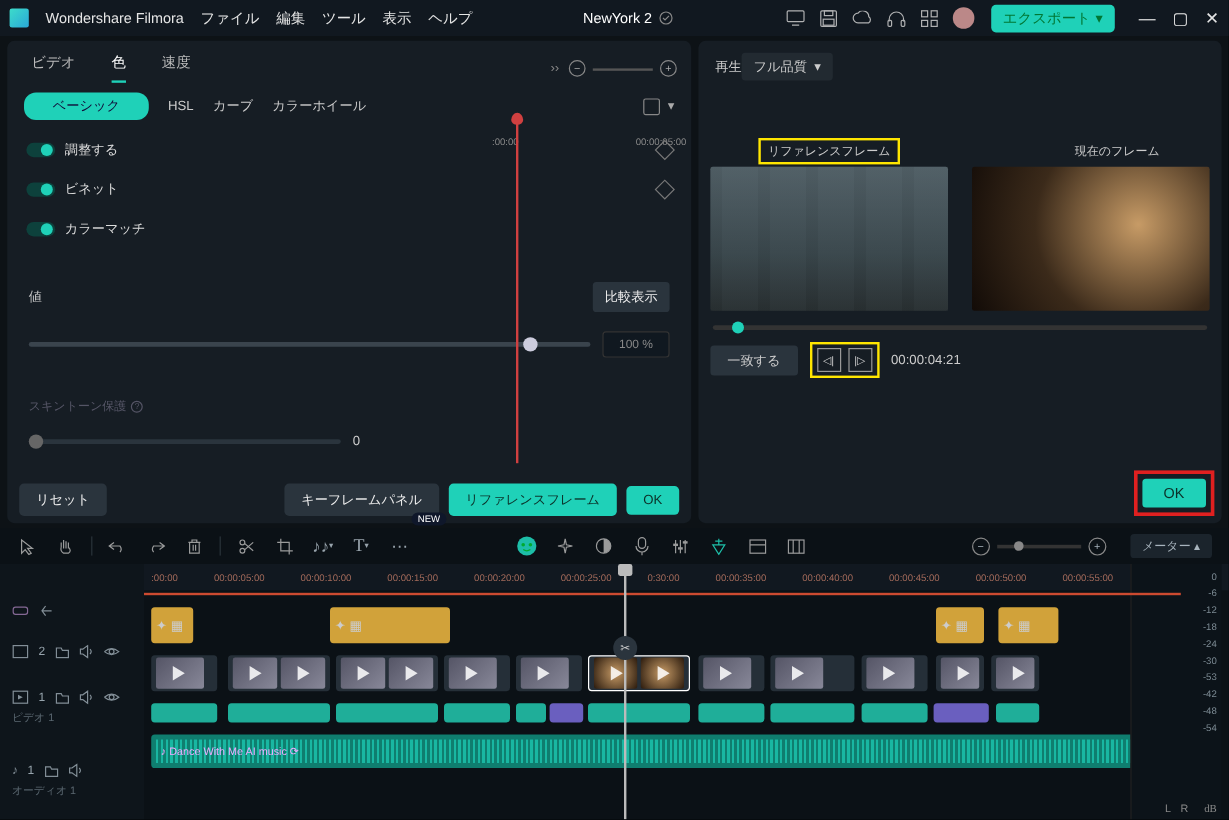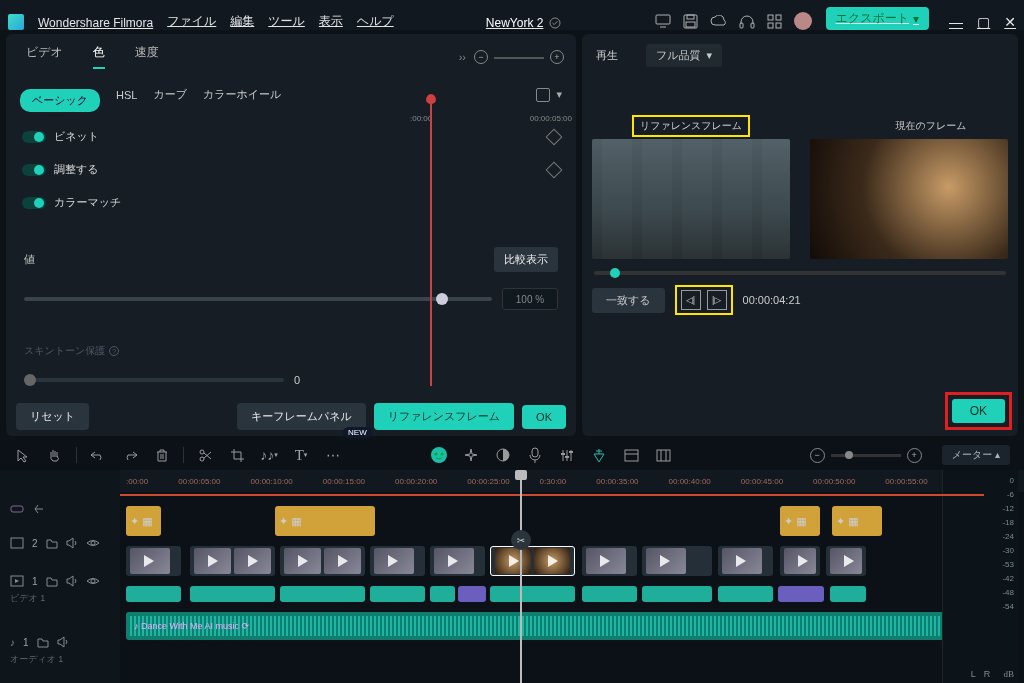--- a/index.html
+++ b/index.html
@@ -1,20 +1,20 @@
 <!DOCTYPE html>
 <html><head>
 <meta charset="utf-8">
 <style>
 * { margin:0; padding:0; box-sizing:border-box; font-family:"Segoe UI",Arial,sans-serif; }
 body { background:#000; color:#ccc; width:1024px; height:683px; overflow:hidden; font-size:11px; }
 .app { width:1024px; height:683px; background:#0d1216; display:flex; flex-direction:column; }
 
 
-.titlebar { height:30px; background:#111820; display:flex; align-items:flex-end; padding:0 8px; gap:14px; font-size:12px; color:#e5e5e5;text-decoration:underline; }
+.titlebar { height:30px; background:#111820; display:flex; align-items:center; padding:0 8px; gap:14px; font-size:12px; color:#e5e5e5; }
 .titlebar .logo { width:16px; height:16px; background:linear-gradient(135deg,#3ddcca,#2aa8d8); border-radius:2px; }
 .titlebar .spacer { flex:1; }
 .titlebar .menu { cursor:pointer; }
 .titlebar .proj { display:flex; align-items:center; gap:6px; color:#fff; }
 .titlebar .topicons { display:flex; gap:10px; align-items:center; }
 .titlebar .ticon { width:18px; height:18px; display:flex; align-items:center; justify-content:center; opacity:.85; }
 .titlebar .avatar { width:18px; height:18px; border-radius:50%; background:#b88; }
 .export-btn { background:#1fd1b8; color:#073; padding:3px 10px; border-radius:4px; display:flex; align-items:center; gap:4px; font-weight:500; }
 .winctl { display:flex; gap:14px; margin-left:6px; }
 .winctl span { font-size:14px; }
@@ -28,21 +28,21 @@
 .tabs { display:flex; gap:30px; padding:10px 20px 0; font-size:12px; color:#bbb; position:relative; }
 .tabs .tab.active { color:#fff; border-bottom:2px solid #1fd1b8; padding-bottom:6px; }
 .tabs .tab { padding-bottom:6px; }
 .tab-row2 { display:flex; align-items:center; gap:8px; padding:8px 4px 4px 0px; justify-content:flex-end; position:absolute; right:8px; top:8px;}
 .zoom-ctl { display:flex; align-items:center; gap:6px; color:#aaa; }
 .zoom-ctl .cir { width:14px; height:14px; border:1px solid #888; border-radius:50%; display:flex; align-items:center; justify-content:center; font-size:9px; }
 .zoom-ctl .track { width:50px; height:2px; background:#555; }
 
 
 .subtabs { display:flex; align-items:center; gap:16px; padding:8px 14px; font-size:11px; }
-.pill { padding:4px 12px; border-radius:10px;margin-top:12px; }
+.pill { padding:4px 24px; border-radius:10px; }
 .pill.active { background:#1fd1b8; color:#0b3; }
 .pill.active { color:#103; }
 .sub { color:#ccc; }
 .subtabs .rside { margin-left:auto; display:flex; align-items:center; gap:6px; color:#aaa; }
 .small-ico { width:14px; height:14px; border:1px solid #888; border-radius:2px; }
 
 
 .togglerow { display:flex; align-items:center; padding:9px 16px; gap:8px; }
 .toggle { width:24px; height:12px; border-radius:6px; background:#0a4; position:relative; background:#0d413c; }
 .toggle::after { content:""; width:10px; height:10px; border-radius:50%; background:#1fd1b8; position:absolute; top:1px; left:12px; }
@@ -68,21 +68,21 @@
 .btn.teal { background:#1fd1b8; color:#0b3028; }
 .newbadge { background:#0f172a; color:#fff; font-size:8px; padding:1px 5px; border-radius:6px; position:absolute; transform:translate(-8px,-8px);margin-top:36px; }
 
 
 .mini-tl { position:absolute; top:42px; right:0; width:170px; height:350px; pointer-events:none; }
 .mini-tl .ruler { position:absolute; top:38px; left:0; right:0; height:12px; font-size:8px; color:#888; display:flex; justify-content:space-between; padding:0 4px;}
 .mini-tl .playhead { position:absolute; top:26px; bottom:40px; left:24px; width:2px; background:#d04040; }
 .mini-tl .playhead::before { content:""; position:absolute; top:-8px; left:-4px; width:10px; height:10px; background:#d04040; border-radius:50% 50% 50% 50% / 60% 60% 40% 40%; }
 
 
-.right .top { display:flex; align-items:center; gap:28px; padding:2px 4px 8px; }
+.right .top { display:flex; align-items:center; gap:0; padding:2px 4px 8px; }
 .right .sel { background:#222a31; padding:4px 10px; border-radius:3px; display:flex; gap:6px; align-items:center; font-size:11px; }
 .frames { display:flex; gap:20px; }
 .framecol { display:flex; flex-direction:column; align-items:center; gap:2px; }
 .framecol .hl { border:2px solid #ffe600; padding:2px 6px; font-size:10px; }
 .framecol .nohl { border:2px solid transparent; padding:2px 6px; font-size:10px;margin-left:44px;}
 .thumb { width:198px; height:120px; border-radius:2px; background:#2b2b2b; display:block; }
 .thumb.city { background:linear-gradient(180deg,#5a6a72 0%,#3c4a50 60%,#262c2e 100%); position:relative; }
 .thumb.city::after{content:"";position:absolute;inset:0;background:repeating-linear-gradient(90deg,#2c3436 0 10px,#3c4649 10px 40px);opacity:.25;}
 .thumb.coffee { background:radial-gradient(circle at 70% 40%, #c79b66 0%, #3b2a1a 55%, #120b07 100%); }
 
@@ -239,26 +239,26 @@
         <span class="sub">カーブ</span>
         <span class="sub">カラーホイール</span>
         <div class="rside">
           <span class="small-ico"></span>
           <span>▾</span>
         </div>
       </div>
 
       <div class="togglerow">
         <div class="toggle"></div>
-        <span class="lbl">ビネット</span>
+        <span class="lbl">調整する</span>
         <span class="diamond"></span>
       </div>
       <div class="togglerow">
         <div class="toggle"></div>
-        <span class="lbl">調整する</span>
+        <span class="lbl">ビネット</span>
         <span class="diamond"></span>
       </div>
       <div class="togglerow">
         <div class="toggle"></div>
         <span class="lbl">カラーマッチ</span>
       </div>
 
       <div class="valrow" style="margin-top:20px">
         <span class="lab">値</span>
         <span class="compare-btn">比較表示</span>

